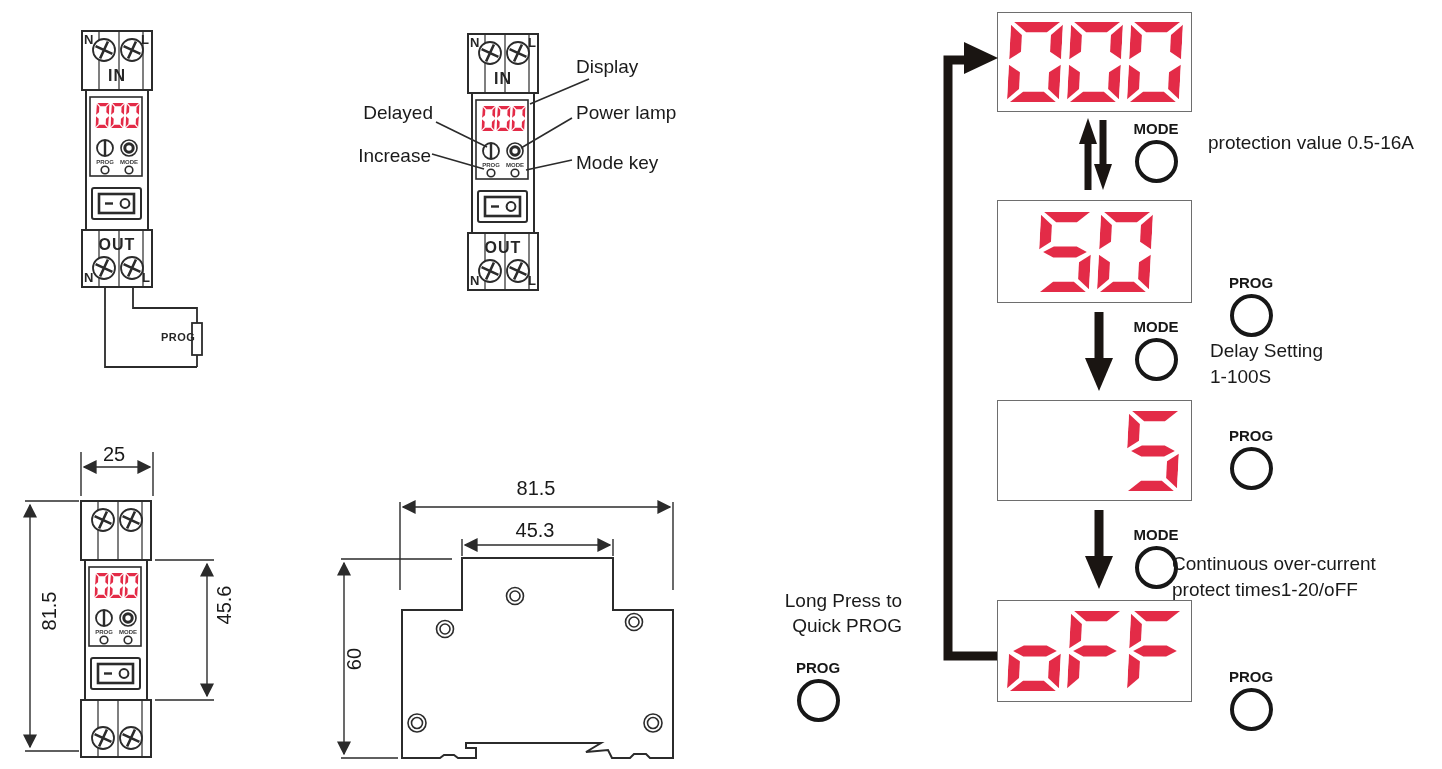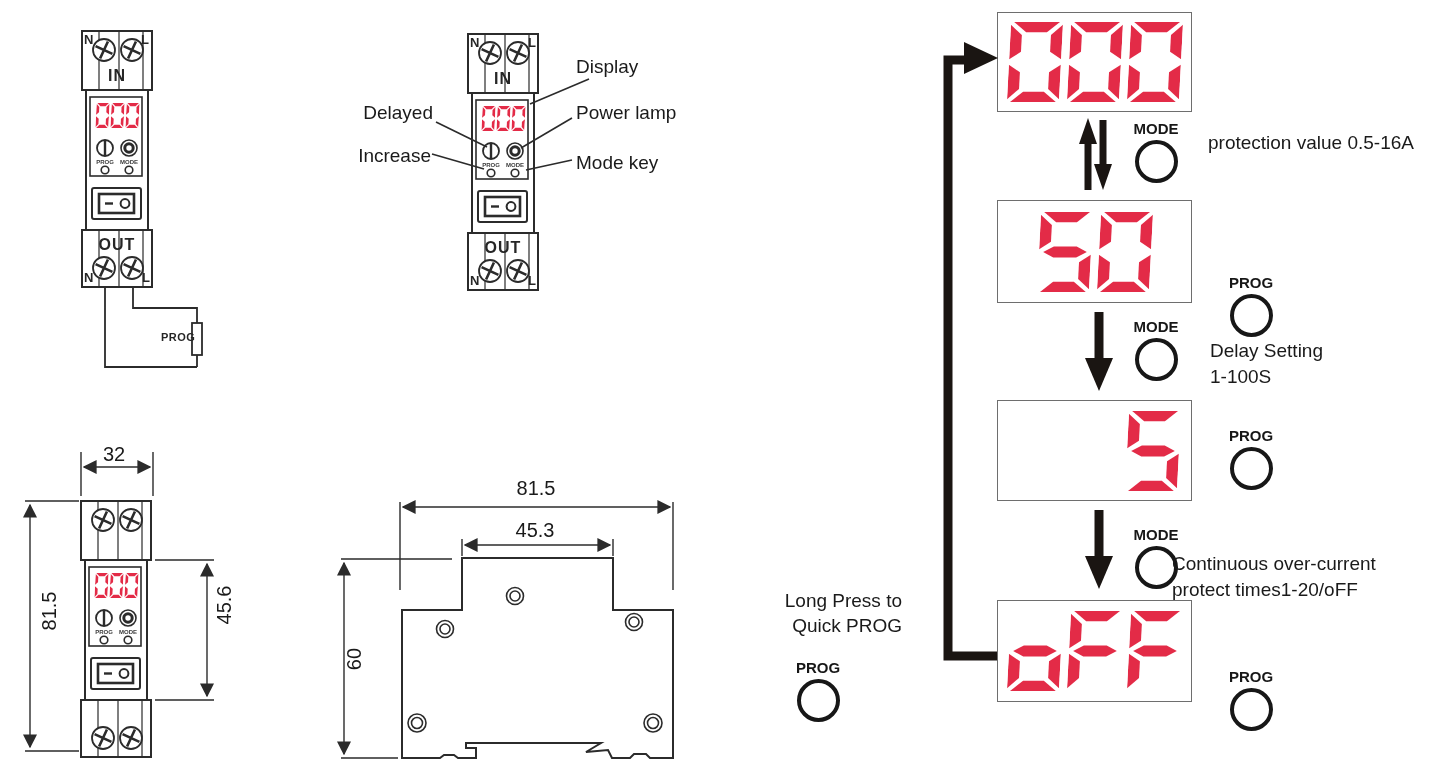--- a/index.html
+++ b/index.html
@@ -187,21 +187,21 @@
           <polygon points="100,92 100,166 78,144 78,108" fill="#e32b47"></polygon>
           <polygon points="30,150 70,150 94,172 6,172" fill="#e32b47"></polygon>
           <polygon points="0,92 22,108 22,144 0,166" fill="#e32b47"></polygon>
           <polygon points="0,6 22,28 22,64 0,80" fill="#e32b47"></polygon>
         </svg>
       </div>
     <div class="dev-text knob-lbl" style="left:12px;top:129px">PROG</div>
     <div class="dev-text knob-lbl" style="left:36px;top:129px">MODE</div>
   </div>
 
-  <div class="dim" style="left:85px;top:443px;width:58px">32</div>
+  <div class="dim" style="left:85px;top:443px;width:58px">25</div>
   <div class="dim rot" style="left:19px;top:600px;width:60px;height:22px">81.5</div>
   <div class="dim rot" style="left:194px;top:594px;width:60px;height:22px">45.6</div>
   <div class="dim" style="left:506px;top:477px;width:60px">81.5</div>
   <div class="dim" style="left:505px;top:519px;width:60px">45.3</div>
   <div class="dim rot" style="left:324px;top:648px;width:60px;height:22px">60</div>
 
   <div class="flow-box" style="top:12px;height:100px">
     <div class="sevenseg seg-big">
         <svg viewBox="0 0 100 172" preserveAspectRatio="none" class="seg-char">
           <polygon points="6,0 94,0 70,22 30,22" fill="#e32b47"></polygon>

